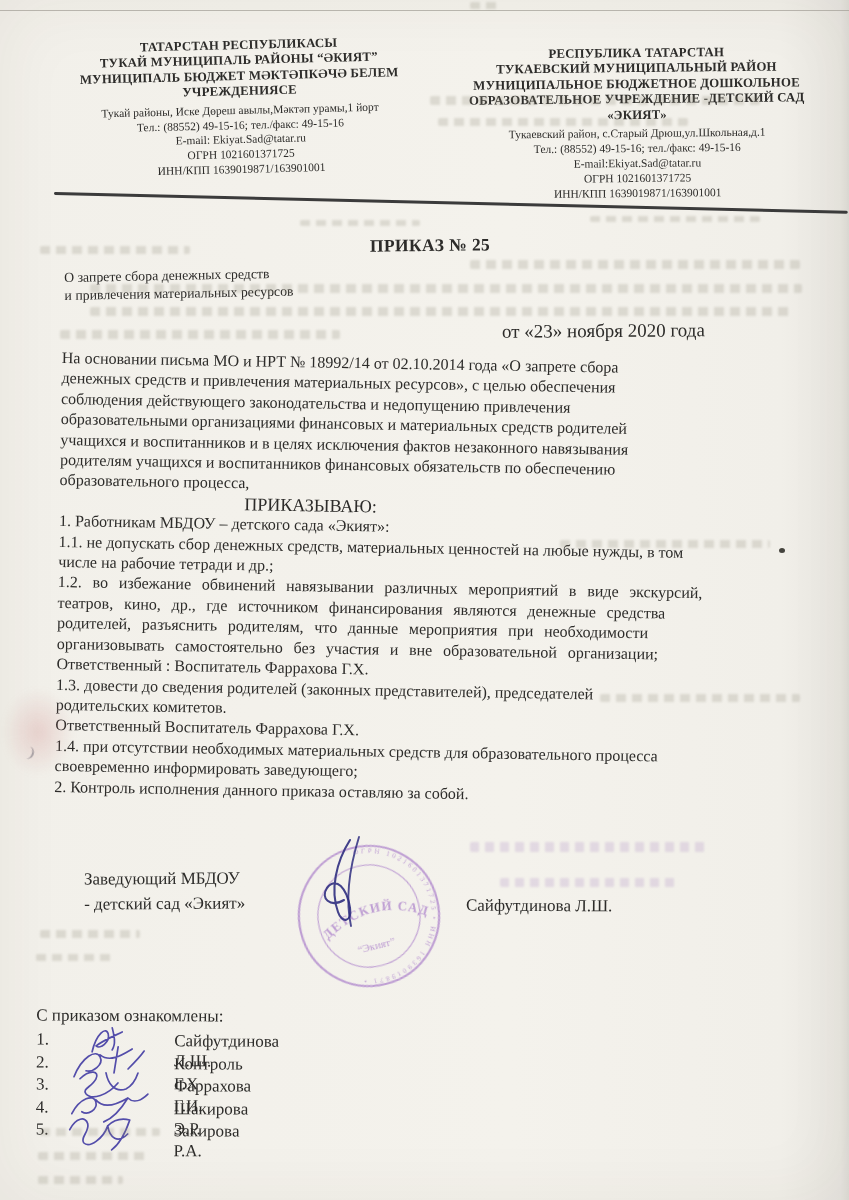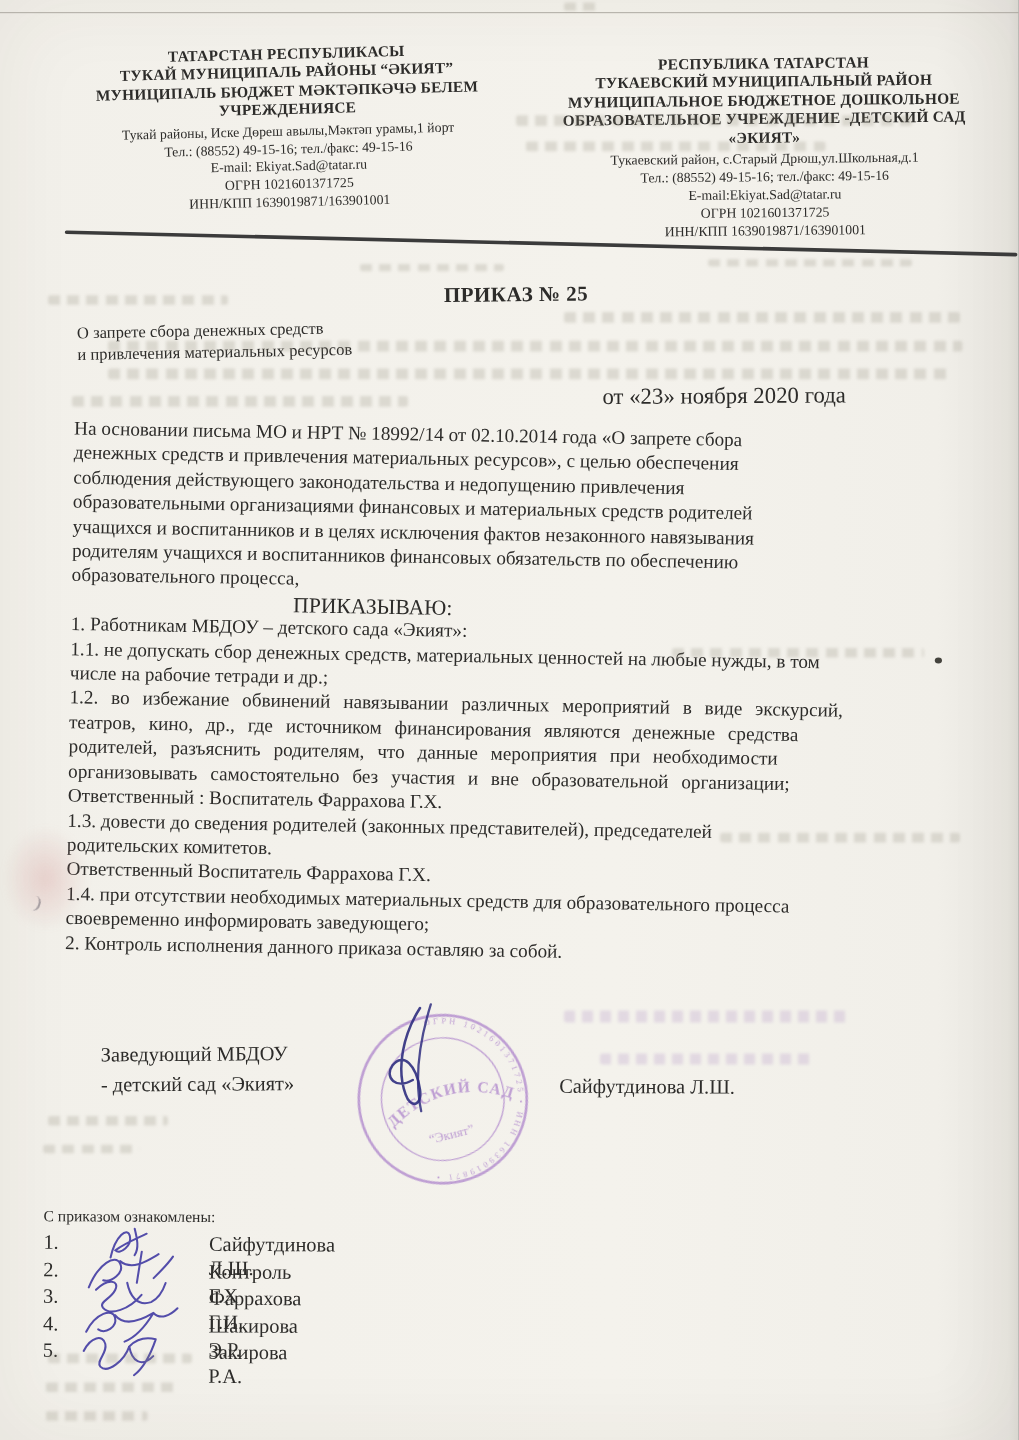--- a/index.html
+++ b/index.html
@@ -33,21 +33,21 @@
   .resolve{padding-left:185px;font-size:18px;}
   .jspread{word-spacing:.42em;}
 
   .sig-block{position:absolute;left:84px;top:866px;font-size:17px;line-height:25px;transform:rotate(-0.4deg);}
   .sig-name{position:absolute;left:466px;top:896px;font-size:17px;transform:rotate(0.3deg);}
 
   .stamp{position:absolute;left:291px;top:838px;width:156px;height:156px;transform:rotate(-14deg);opacity:.68;filter:blur(.35px);}
   .sig-director{position:absolute;left:304px;top:834px;width:96px;height:112px;overflow:visible;}
 
   .ack{position:absolute;left:36px;top:1006px;transform:rotate(0.3deg);}
-  .ack-heading{font-size:13px;margin-bottom:4px;}
+  .ack-heading{font-size:17px;margin-bottom:4px;}
   .ack-row{position:relative;height:22.6px;font-size:17px;}
   .ack-num{display:inline-block;width:26px;}
   .ack-name{position:absolute;left:138px;top:1px;}
   .ack-sig{position:absolute;left:26px;top:-8px;width:116px;height:40px;overflow:visible;}
 
   .smudge{position:absolute;filter:blur(1.2px);opacity:.5;border-radius:2px;
     background:repeating-linear-gradient(90deg,rgba(140,135,118,.45) 0 10px,rgba(140,135,118,0) 10px 16px);}
   .smudge.purple{opacity:.45;
     background:repeating-linear-gradient(90deg,rgba(150,110,182,.42) 0 9px,rgba(150,110,182,0) 9px 15px);}
   .pink-blob{position:absolute;left:2px;top:688px;width:72px;height:88px;filter:blur(3px);

